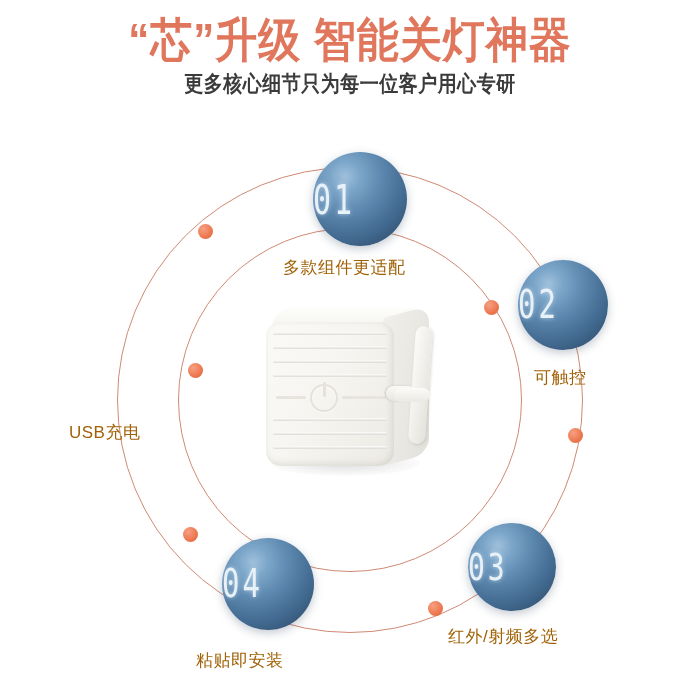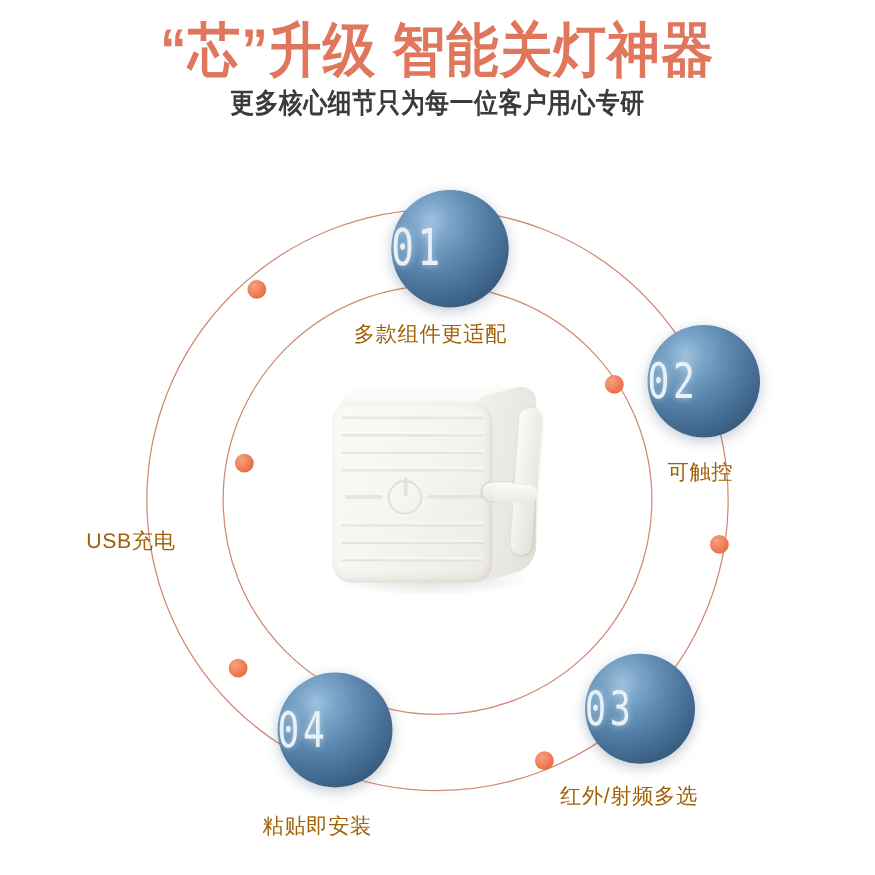--- a/index.html
+++ b/index.html
@@ -119,21 +119,21 @@
     position: absolute;
     font-size: 17px;
     font-weight: 400;
     color: #a16207;
     white-space: nowrap;
     letter-spacing: 0.5px;
   }
   .cap-01 { left: 283px; top: 256px; }
   .cap-02 { left: 534px; top: 366px; }
   .cap-03 { left: 448px; top: 597px; margin-top: 28px; }
-  .cap-04 { left: 210px; top: 649px; }
+  .cap-04 { left: 196px; top: 649px; }
   .cap-05 { left: 69px; top: 421px; }
 
   
   .device {
     position: absolute;
     left: 258px;
     top: 300px;
     width: 200px;
     height: 190px;
   }

